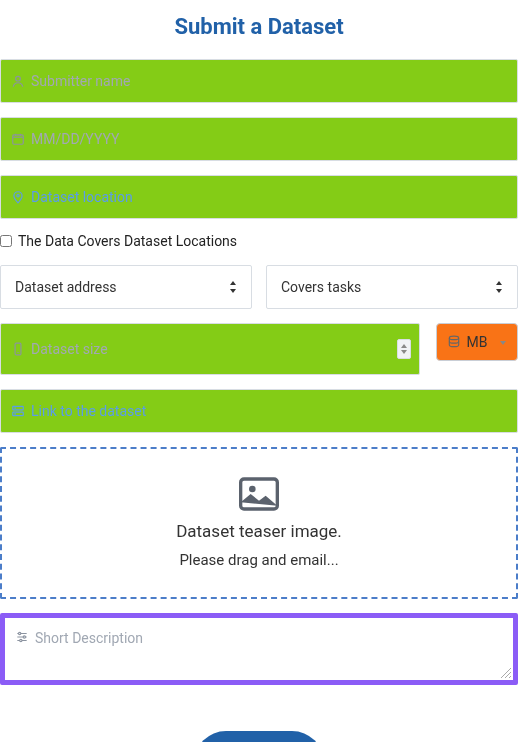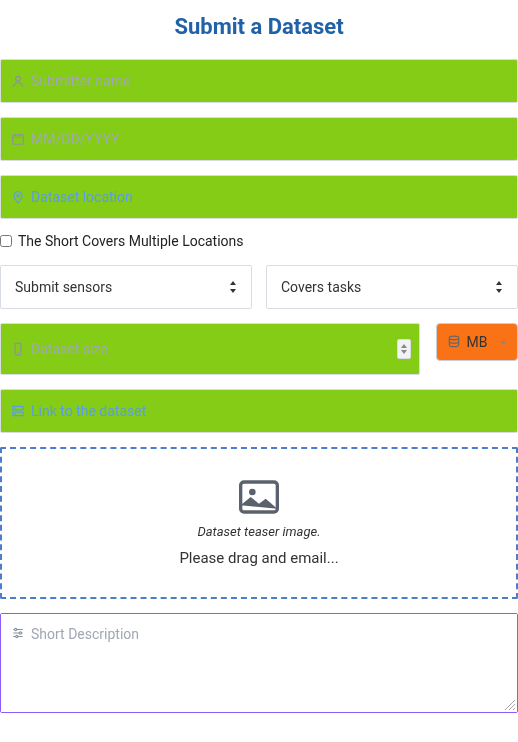--- a/index.html
+++ b/index.html
@@ -18,23 +18,23 @@
     .select { border: 1px solid #d8dde3; border-radius: 2px; height: 44px; display: flex; align-items: center; padding: 0 14px; position: relative; background: #fff; }
     .select span { font-size: 14px; color: #333; }
     .select .caret { position: absolute; right: 14px; display: flex; flex-direction: column; line-height: 0; }
     .size-row { display: flex; gap: 16px; margin-bottom: 14px; }
     .size-input { flex: 1; position: relative; }
     .size-input .spinner { position: absolute; right: 8px; top: 50%; transform: translateY(-50%); background: #f0f2f5; border: 1px solid #d8dde3; border-radius: 2px; width: 14px; height: 20px; display: flex; flex-direction: column; align-items: center; justify-content: center; font-size: 8px; color: #888; }
     .unit-btn { width: 82px; height: 38px; border: 1px solid #c9ced6; background: #f97316; border-radius: 4px; display: flex; align-items: center; justify-content: center; gap: 6px; font-size: 14px; color: #333; }
     .unit-btn .caret { color: #888; font-size: 10px; margin-left: 6px; }
     .dropzone { border: 2px dashed #4b7dc9; border-radius: 2px; height: 152px; display: flex; flex-direction: column; align-items: center; justify-content: center; gap: 10px; margin-bottom: 14px; color: #333; }
     .dropzone svg { color: #5b626d; }
-    .dropzone .line1 { font-size: 13px; font-style: italic; }
+    .dropzone .line1 { font-size: 17px; }
     .dropzone .line2 { font-size: 15px; }
-    .desc-wrap { border: 1px solid #8b5cf6; border-radius: 2px; height: 100px; position: relative; margin-bottom: 46px; }
+    .desc-wrap { border: 5px solid #8b5cf6; border-radius: 2px; height: 72px; position: relative; margin-bottom: 46px; }
     .desc-wrap .icon { position: absolute; left: 10px; top: 12px; color: #8b93a0; }
     .desc-wrap textarea { width: 100%; height: 100%; border: none; outline: none; padding: 12px 10px 10px 30px; font-size: 14px; resize: none; font-family: inherit; }
     .desc-wrap textarea::placeholder { color: #a1a8b3; }
     .resize-handle { position: absolute; right: 2px; bottom: 2px; width: 10px; height: 10px; }
     .submit-wrap { display: flex; justify-content: center; }
     .submit-btn { background: #2161a8; color: #fff; border: none; width: 130px; height: 64px; border-radius: 32px; font-size: 15px; font-weight: 600; cursor: pointer; }
     .size-iwrap { border: 1px solid #d8dde3; border-radius: 2px; height: 52px; }
     svg { display: block; }
   </style>
 </head>
@@ -73,26 +73,26 @@
           <path d="M12 22s7-7 7-12a7 7 0 10-14 0c0 5 7 12 7 12z"></path>
           <circle cx="12" cy="10" r="2"></circle>
         </svg>
       </span>
     <input type="text" placeholder="Dataset location" style="">
   </div>
 </div>
 
 <div class="chk-row">
   <input type="checkbox" style="">
-  <label>The Short Covers Multiple Locations</label>
+  <label>The Data Covers Dataset Locations</label>
 </div>
 
 <div class="row">
   <div class="half select">
-    <span>Submit sensors</span>
+    <span>Dataset address</span>
     <span class="caret">
         <svg width="8" height="12" viewBox="0 0 8 12">
           <path d="M4 0L7 4H1z" fill="#333"></path>
           <path d="M4 12L1 8h6z" fill="#333"></path>
         </svg>
       </span>
   </div>
   <div class="half select">
     <span>Covers tasks</span>
     <span class="caret">

